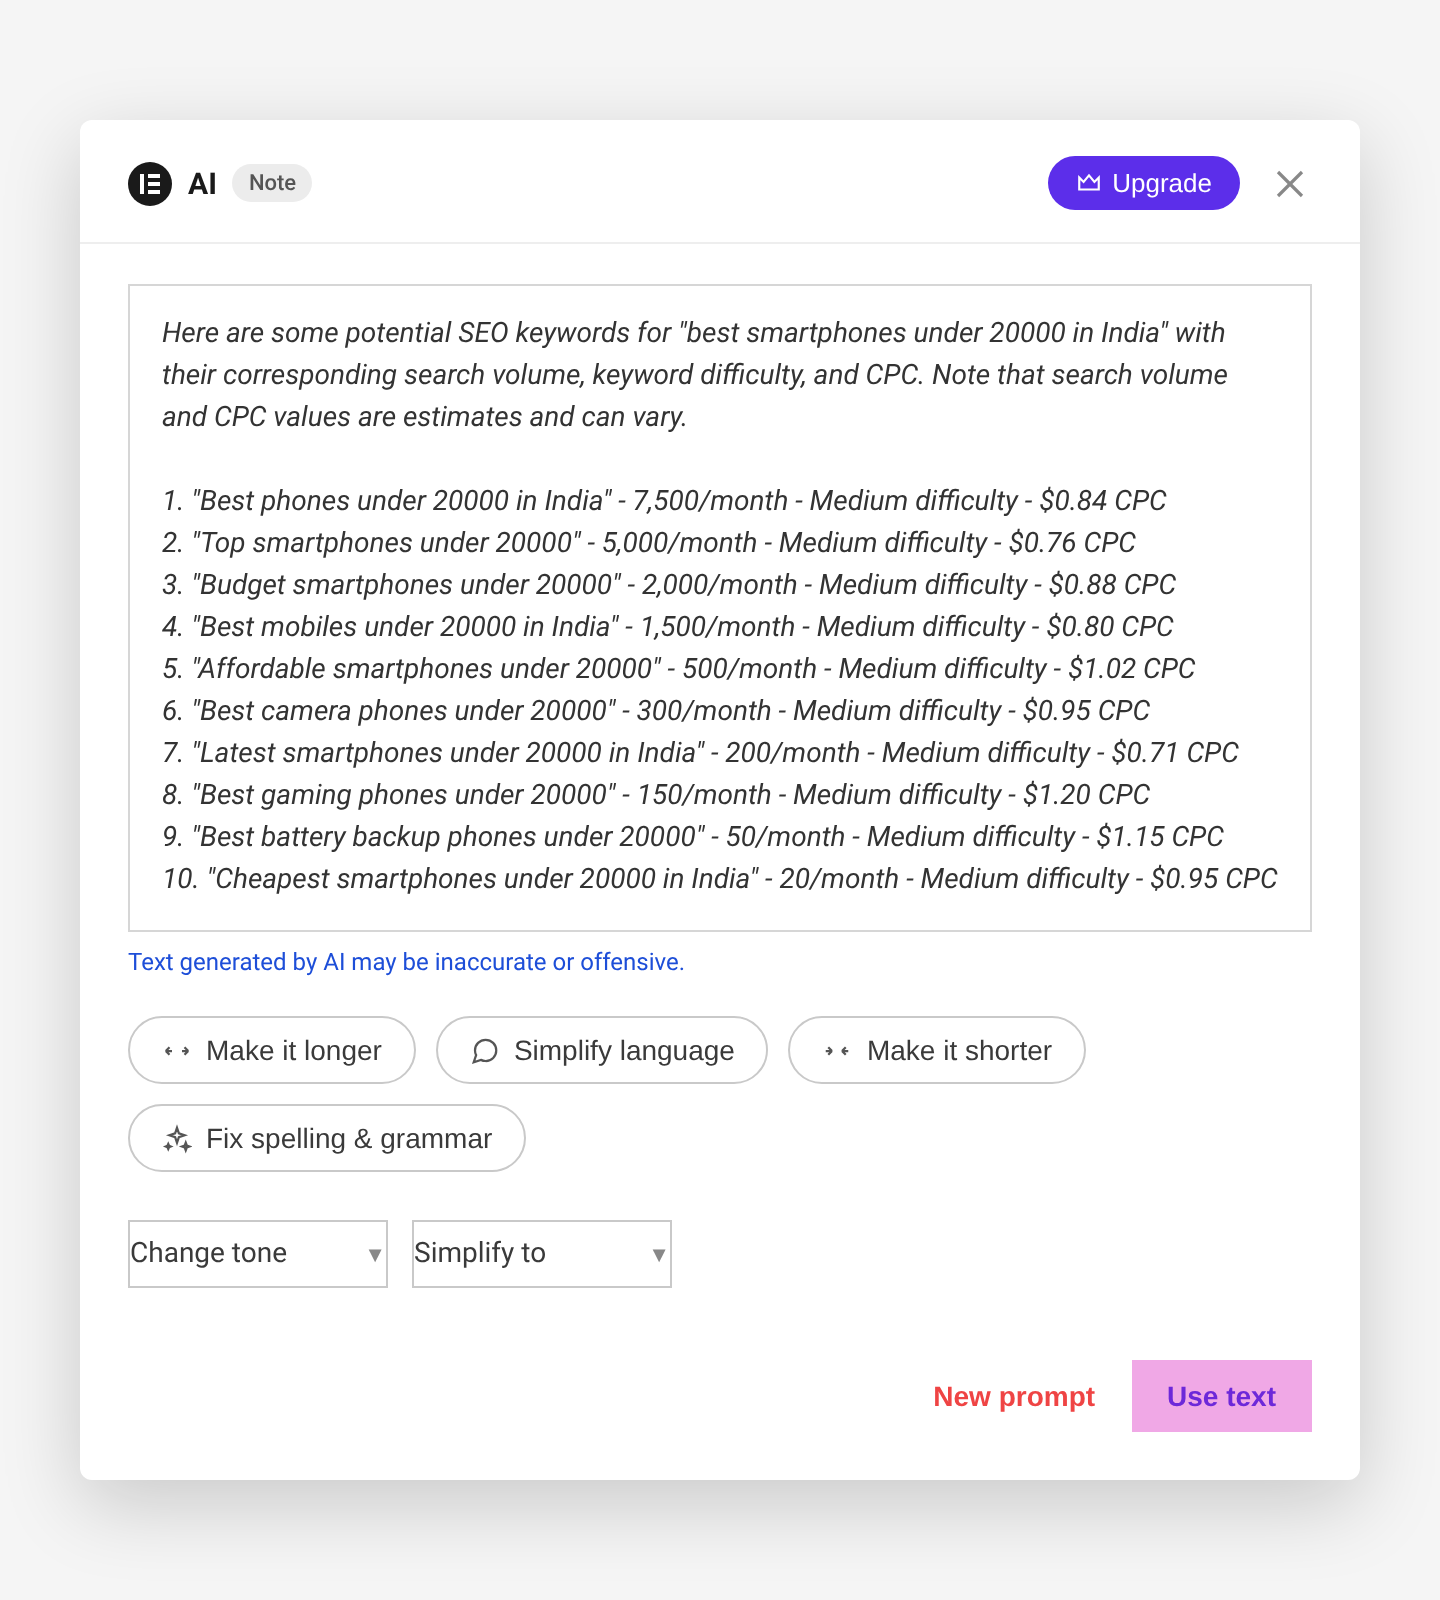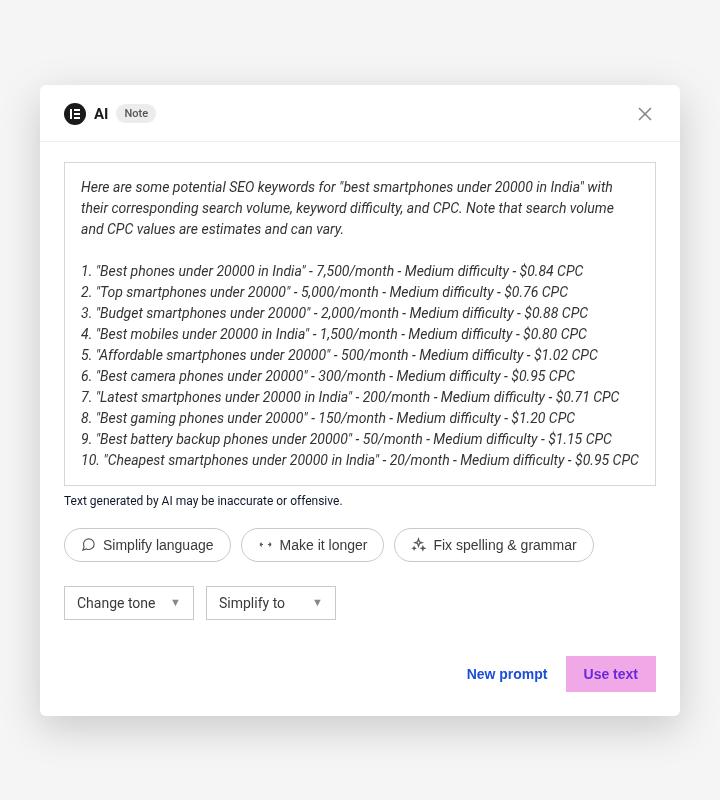--- a/index.html
+++ b/index.html
@@ -82,21 +82,21 @@
     border: 1px solid #d6d6d6;
     padding: 14px 16px;
     font-size: 14px;
     line-height: 1.5;
     color: #333;
     white-space: pre-line;
     font-style: italic;
   }
   .disclaimer {
     font-size: 12px;
-    color: #0f172a;
+    color: #1d4ed8;
     margin-top: 8px;
   }
   .pill-row {
     margin-top: 20px;
     display: flex;
     flex-wrap: wrap;
     gap: 10px;
   }
   .pill {
     border: 1px solid #c9c9c9;
@@ -111,42 +111,42 @@
     cursor: pointer;
   }
   .pill svg { flex-shrink: 0; }
   .select-row {
     margin-top: 24px;
     display: flex;
     gap: 12px;
   }
   .select {
     border: 1px solid #c9c9c9;
-    padding: 8px 12px;
+    padding: 8px 0;
     font-size: 14px;
     color: #3a3a3a;
     background: #fff;
     display: flex;
     align-items: center;
     cursor: pointer;
     min-width: 130px;
     justify-content: space-between;
   }
   .chev { color: #888; font-size: 11px; }
   .footer {
     margin-top: 36px;
     display: flex;
     justify-content: flex-end;
     align-items: center;
     gap: 18px;
   }
   .new-prompt {
     background: none;
     border: none;
-    color: #1d4ed8;
+    color: #ef4444;
     font-size: 14px;
     font-weight: 600;
     cursor: pointer;
   }
   .use-text {
     background: #f0a8e6;
     border: none;
     color: #6d28d9;
     font-size: 14px;
     font-weight: 700;
@@ -163,20 +163,26 @@
       <svg width="10" height="10" viewBox="0 0 10 10">
           <rect x="0" y="0" width="2" height="10" fill="#fff"></rect>
           <rect x="4" y="0" width="6" height="2" fill="#fff"></rect>
           <rect x="4" y="4" width="6" height="2" fill="#fff"></rect>
           <rect x="4" y="8" width="6" height="2" fill="#fff"></rect>
         </svg>
     </div>
     <div class="title">AI</div>
     <div class="beta">Note</div>
     <div class="spacer"></div>
+    <button class="upgrade">
+      <svg width="13" height="13" viewBox="0 0 24 24" fill="none" stroke="#fff" stroke-width="2">
+          <path d="M3 7l4 4 5-6 5 6 4-4v11H3z"></path>
+        </svg>
+      <span>Upgrade</span>
+    </button>
     <div class="close">
       <svg width="14" height="14" viewBox="0 0 14 14" stroke="#888" stroke-width="1.6">
           <line x1="1" y1="1" x2="13" y2="13"></line>
           <line x1="13" y1="1" x2="1" y2="13"></line>
         </svg>
     </div>
   </div>
 
   <div class="body">
     <div class="content-box">Here are some potential SEO keywords for "best smartphones under 20000 in India" with their corresponding search volume, keyword difficulty, and CPC. Note that search volume and CPC values are estimates and can vary.
@@ -189,29 +195,35 @@
 6. "Best camera phones under 20000" - 300/month - Medium difficulty - $0.95 CPC
 7. "Latest smartphones under 20000 in India" - 200/month - Medium difficulty - $0.71 CPC
 8. "Best gaming phones under 20000" - 150/month - Medium difficulty - $1.20 CPC
 9. "Best battery backup phones under 20000" - 50/month - Medium difficulty - $1.15 CPC
 10. "Cheapest smartphones under 20000 in India" - 20/month - Medium difficulty - $0.95 CPC</div>
     <div class="disclaimer">Text generated by AI may be inaccurate or offensive.</div>
 
     <div class="pill-row">
       <button class="pill">
         <svg width="15" height="15" viewBox="0 0 24 24" fill="none" stroke="#555" stroke-width="1.8">
+            <path d="M8 12H3m0 0l3-3m-3 3l3 3M16 12h5m0 0l-3-3m3 3l-3 3"></path>
+          </svg>
+        <span>Make it longer</span>
+      </button>
+      <button class="pill">
+        <svg width="15" height="15" viewBox="0 0 24 24" fill="none" stroke="#555" stroke-width="1.8">
             <path d="M21 11.5a8.38 8.38 0 0 1-8.5 8.5 8.5 8.5 0 0 1-3.8-.9L3 21l1.9-5.7A8.38 8.38 0 0 1 4 11.5a8.5 8.5 0 1 1 17 0z"></path>
           </svg>
         <span>Simplify language</span>
       </button>
       <button class="pill">
         <svg width="15" height="15" viewBox="0 0 24 24" fill="none" stroke="#555" stroke-width="1.8">
-            <path d="M8 12H3m0 0l3-3m-3 3l3 3M16 12h5m0 0l-3-3m3 3l-3 3"></path>
-          </svg>
-        <span>Make it longer</span>
+            <path d="M3 12h5m0 0L5 9m3 3l-3 3M21 12h-5m0 0l3-3m-3 3l3 3"></path>
+          </svg>
+        <span>Make it shorter</span>
       </button>
       <button class="pill">
         <svg width="15" height="15" viewBox="0 0 24 24" fill="none" stroke="#555" stroke-width="1.8">
             <path d="M12 3l1.5 4.5L18 9l-4.5 1.5L12 15l-1.5-4.5L6 9l4.5-1.5zM19 15l.8 2.2L22 18l-2.2.8L19 21l-.8-2.2L16 18l2.2-.8zM5 16l.6 1.4L7 18l-1.4.6L5 20l-.6-1.4L3 18l1.4-.6z"></path>
           </svg>
         <span>Fix spelling &amp; grammar</span>
       </button>
     </div>
 
     <div class="select-row">

